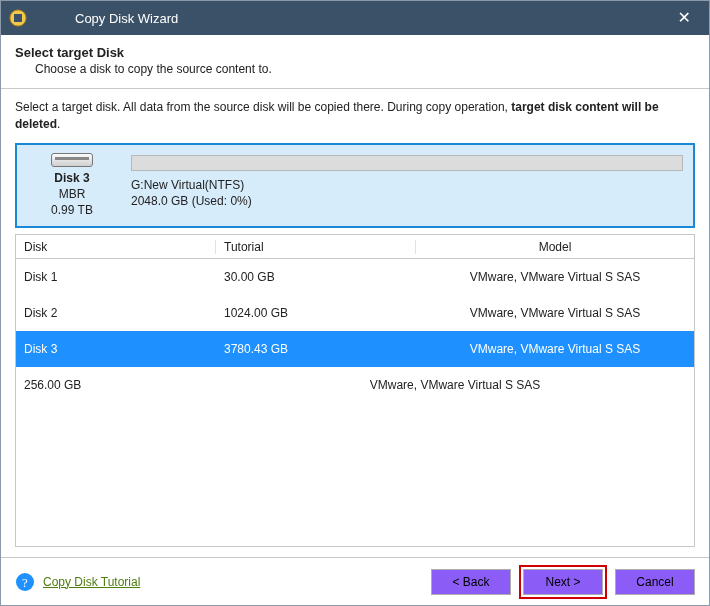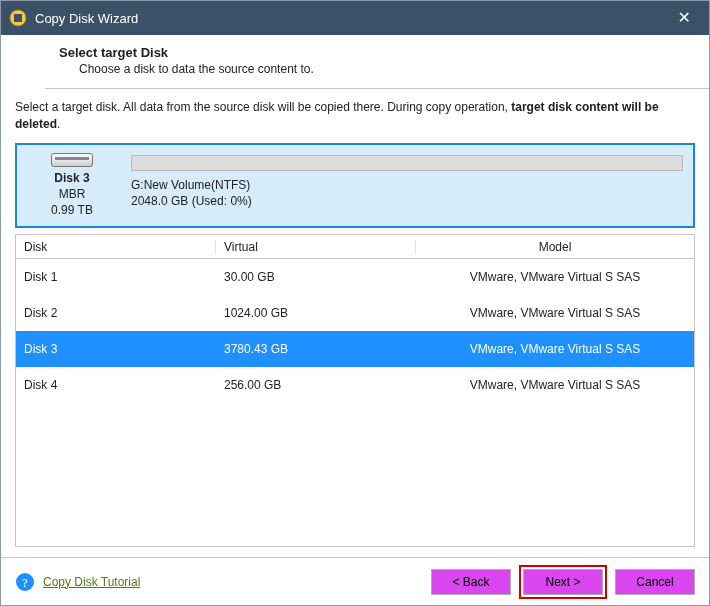--- a/index.html
+++ b/index.html
@@ -20,29 +20,28 @@
     height: 34px;
     background: #3b5168;
     color: #fff;
     display: flex; align-items: center;
     padding: 0 10px 0 8px;
   }
   .titlebar .app-icon {
     width: 18px; height: 18px;
     margin-right: 8px;
   }
-  .titlebar-title { flex: 1; font-size: 13px; }
+  .titlebar-title { flex: 1; font-size: 13px; margin-left: 40px; }
   .titlebar .close {
     font-size: 16px; line-height: 1;
     padding: 4px 8px; cursor: pointer;
   }
   .header {
     padding: 10px 14px 12px 14px;
     border-bottom: 1px solid #c7c7c7;
-    margin-left: 44px;
   }
   .header .h-title { font-weight: 600; font-size: 13px; }
   .header .h-sub { margin: 2px 0 0 20px; font-size: 12px; color: #222; }
   .body {
     flex: 1;
     padding: 10px 14px 10px 14px;
     display: flex; flex-direction: column;
     min-height: 0;
   }
   .instruction { margin-bottom: 10px; line-height: 1.4; }
@@ -130,21 +129,21 @@
   .help-icon {
     width:20px; height:20px;
   }
   .help a {
     color:#4d7c0f; text-decoration:underline; cursor:pointer;
     font-size:12px;
   }
   .btn {
     min-width: 80px; height: 26px;
     border:1px solid #adadad;
-    background:#d946ef;
+    background:#8b5cf6;
     font-size:12px;
     cursor:pointer;
     padding: 0 10px;
   }
   .btn-next-wrap {
     border:2px solid #d10000;
     padding:2px;
     display:inline-flex;
   }
   .underline-first::first-letter { text-decoration: underline; }
@@ -160,69 +159,68 @@
           <circle cx="9" cy="9" r="8" fill="#f2c94c" stroke="#b88912"></circle>
           <rect x="5" y="5" width="8" height="8" fill="#3b5168"></rect>
         </svg>
     </span>
     <span class="titlebar-title">Copy Disk Wizard</span>
     <span class="close">✕</span>
   </div>
 
   <div class="header">
     <div class="h-title">Select target Disk</div>
-    <div class="h-sub">Choose a disk to data the source content to.</div>
+    <div class="h-sub">Choose a disk to copy the source content to.</div>
   </div>
 
   <div class="body">
 
     <div class="instruction">
       <span>Select a target disk. All data from the source disk will be copied there. During copy operation, </span><span class="emph">target disk content will be deleted</span><span>.</span>
     </div>
 
     <div class="selected-disk">
       <div class="sd-left">
         <div class="disk-icon"></div>
         <div class="sd-meta">
           <div class="name">Disk 3</div>
           <div>MBR</div>
           <div>0.99 TB</div>
         </div>
       </div>
       <div class="sd-right">
         <div class="usage-bar"></div>
-        <div class="vol">G:New Volume(NTFS)</div>
+        <div class="vol">G:New Virtual(NTFS)</div>
         <div class="vol">2048.0 GB (Used: 0%)</div>
       </div>
     </div>
 
     <div class="table">
       <div class="thead">
         <div class="cell c-disk">Disk</div>
-        <div class="cell c-cap">Virtual</div>
+        <div class="cell c-cap">Tutorial</div>
         <div class="cell c-model">Model</div>
       </div>
       <div class="tbody" id="tbody">
           <div class="trow">
             <div class="cell c-disk">Disk 1</div>
             <div class="cell c-cap">30.00 GB</div>
             <div class="cell c-model">VMware, VMware Virtual S SAS</div>
           </div>
           <div class="trow">
             <div class="cell c-disk">Disk 2</div>
             <div class="cell c-cap">1024.00 GB</div>
             <div class="cell c-model">VMware, VMware Virtual S SAS</div>
           </div>
           <div class="trow selected">
             <div class="cell c-disk">Disk 3</div>
             <div class="cell c-cap">3780.43 GB</div>
             <div class="cell c-model">VMware, VMware Virtual S SAS</div>
           </div>
           <div class="trow">
-            <div class="cell c-disk">Disk 4</div>
             <div class="cell c-cap">256.00 GB</div>
             <div class="cell c-model">VMware, VMware Virtual S SAS</div>
           </div>
         </div>
     </div>
 
   </div>
 
   <div class="footer">
     <div class="help">

